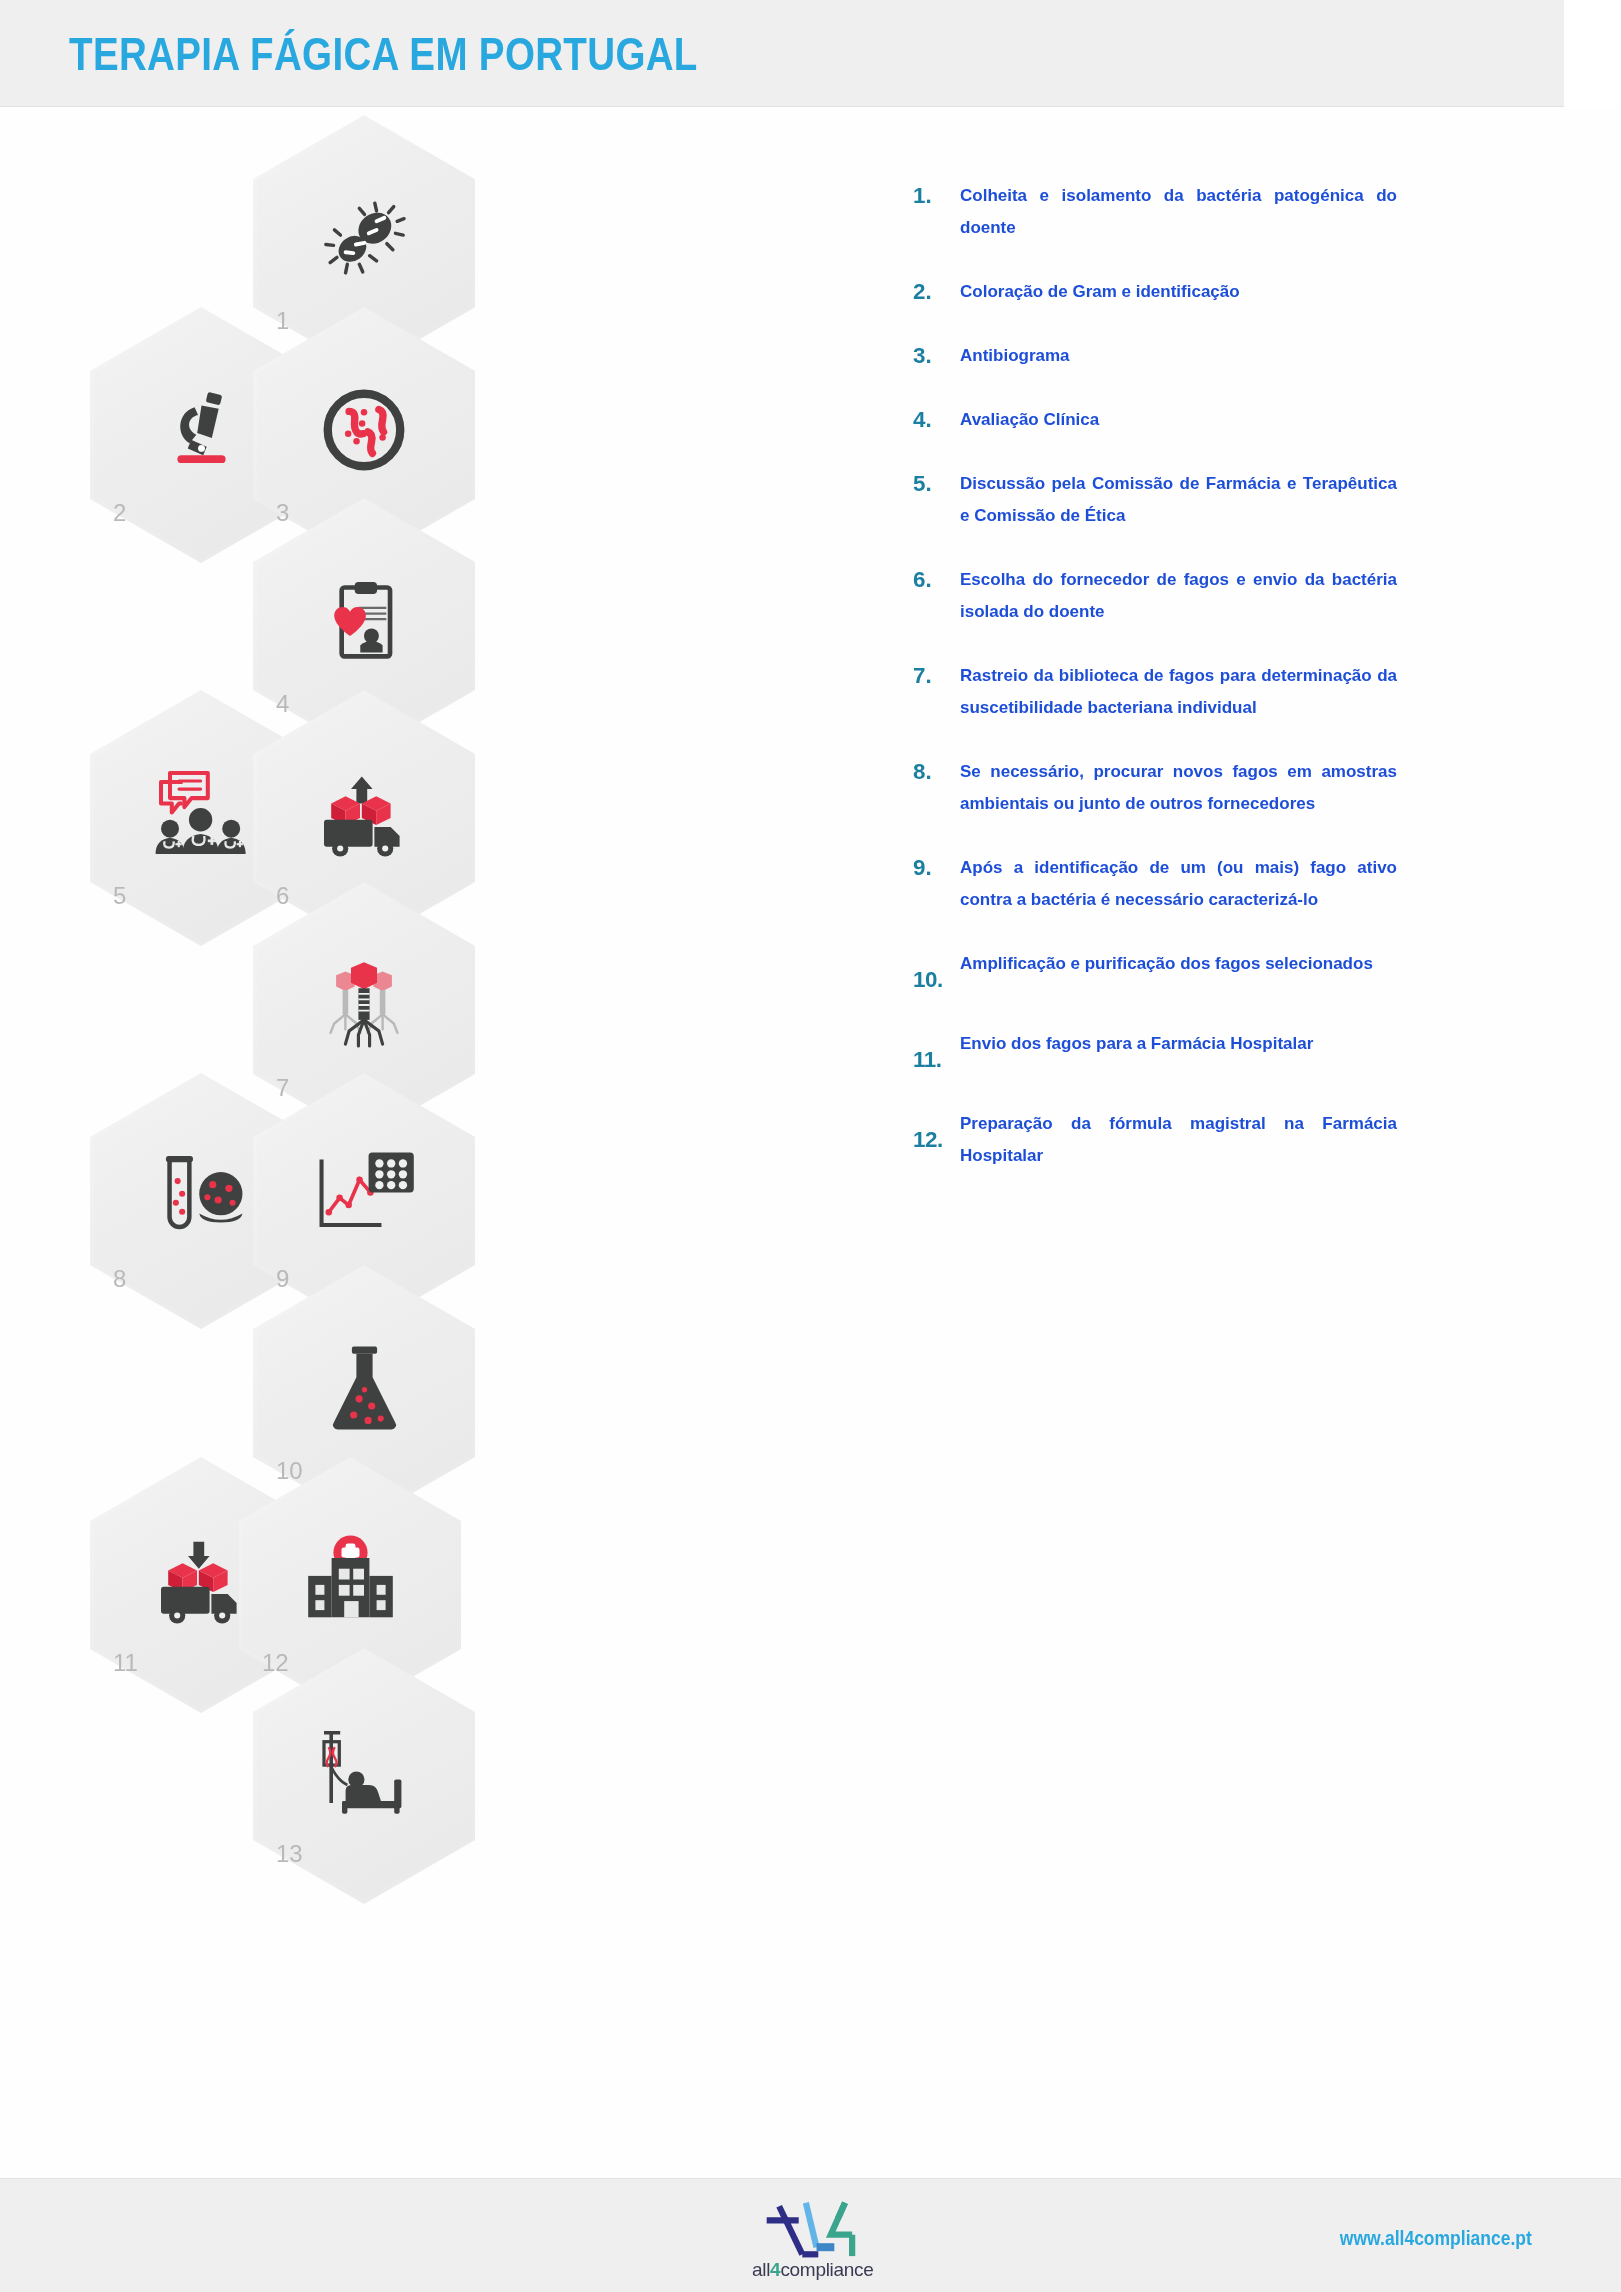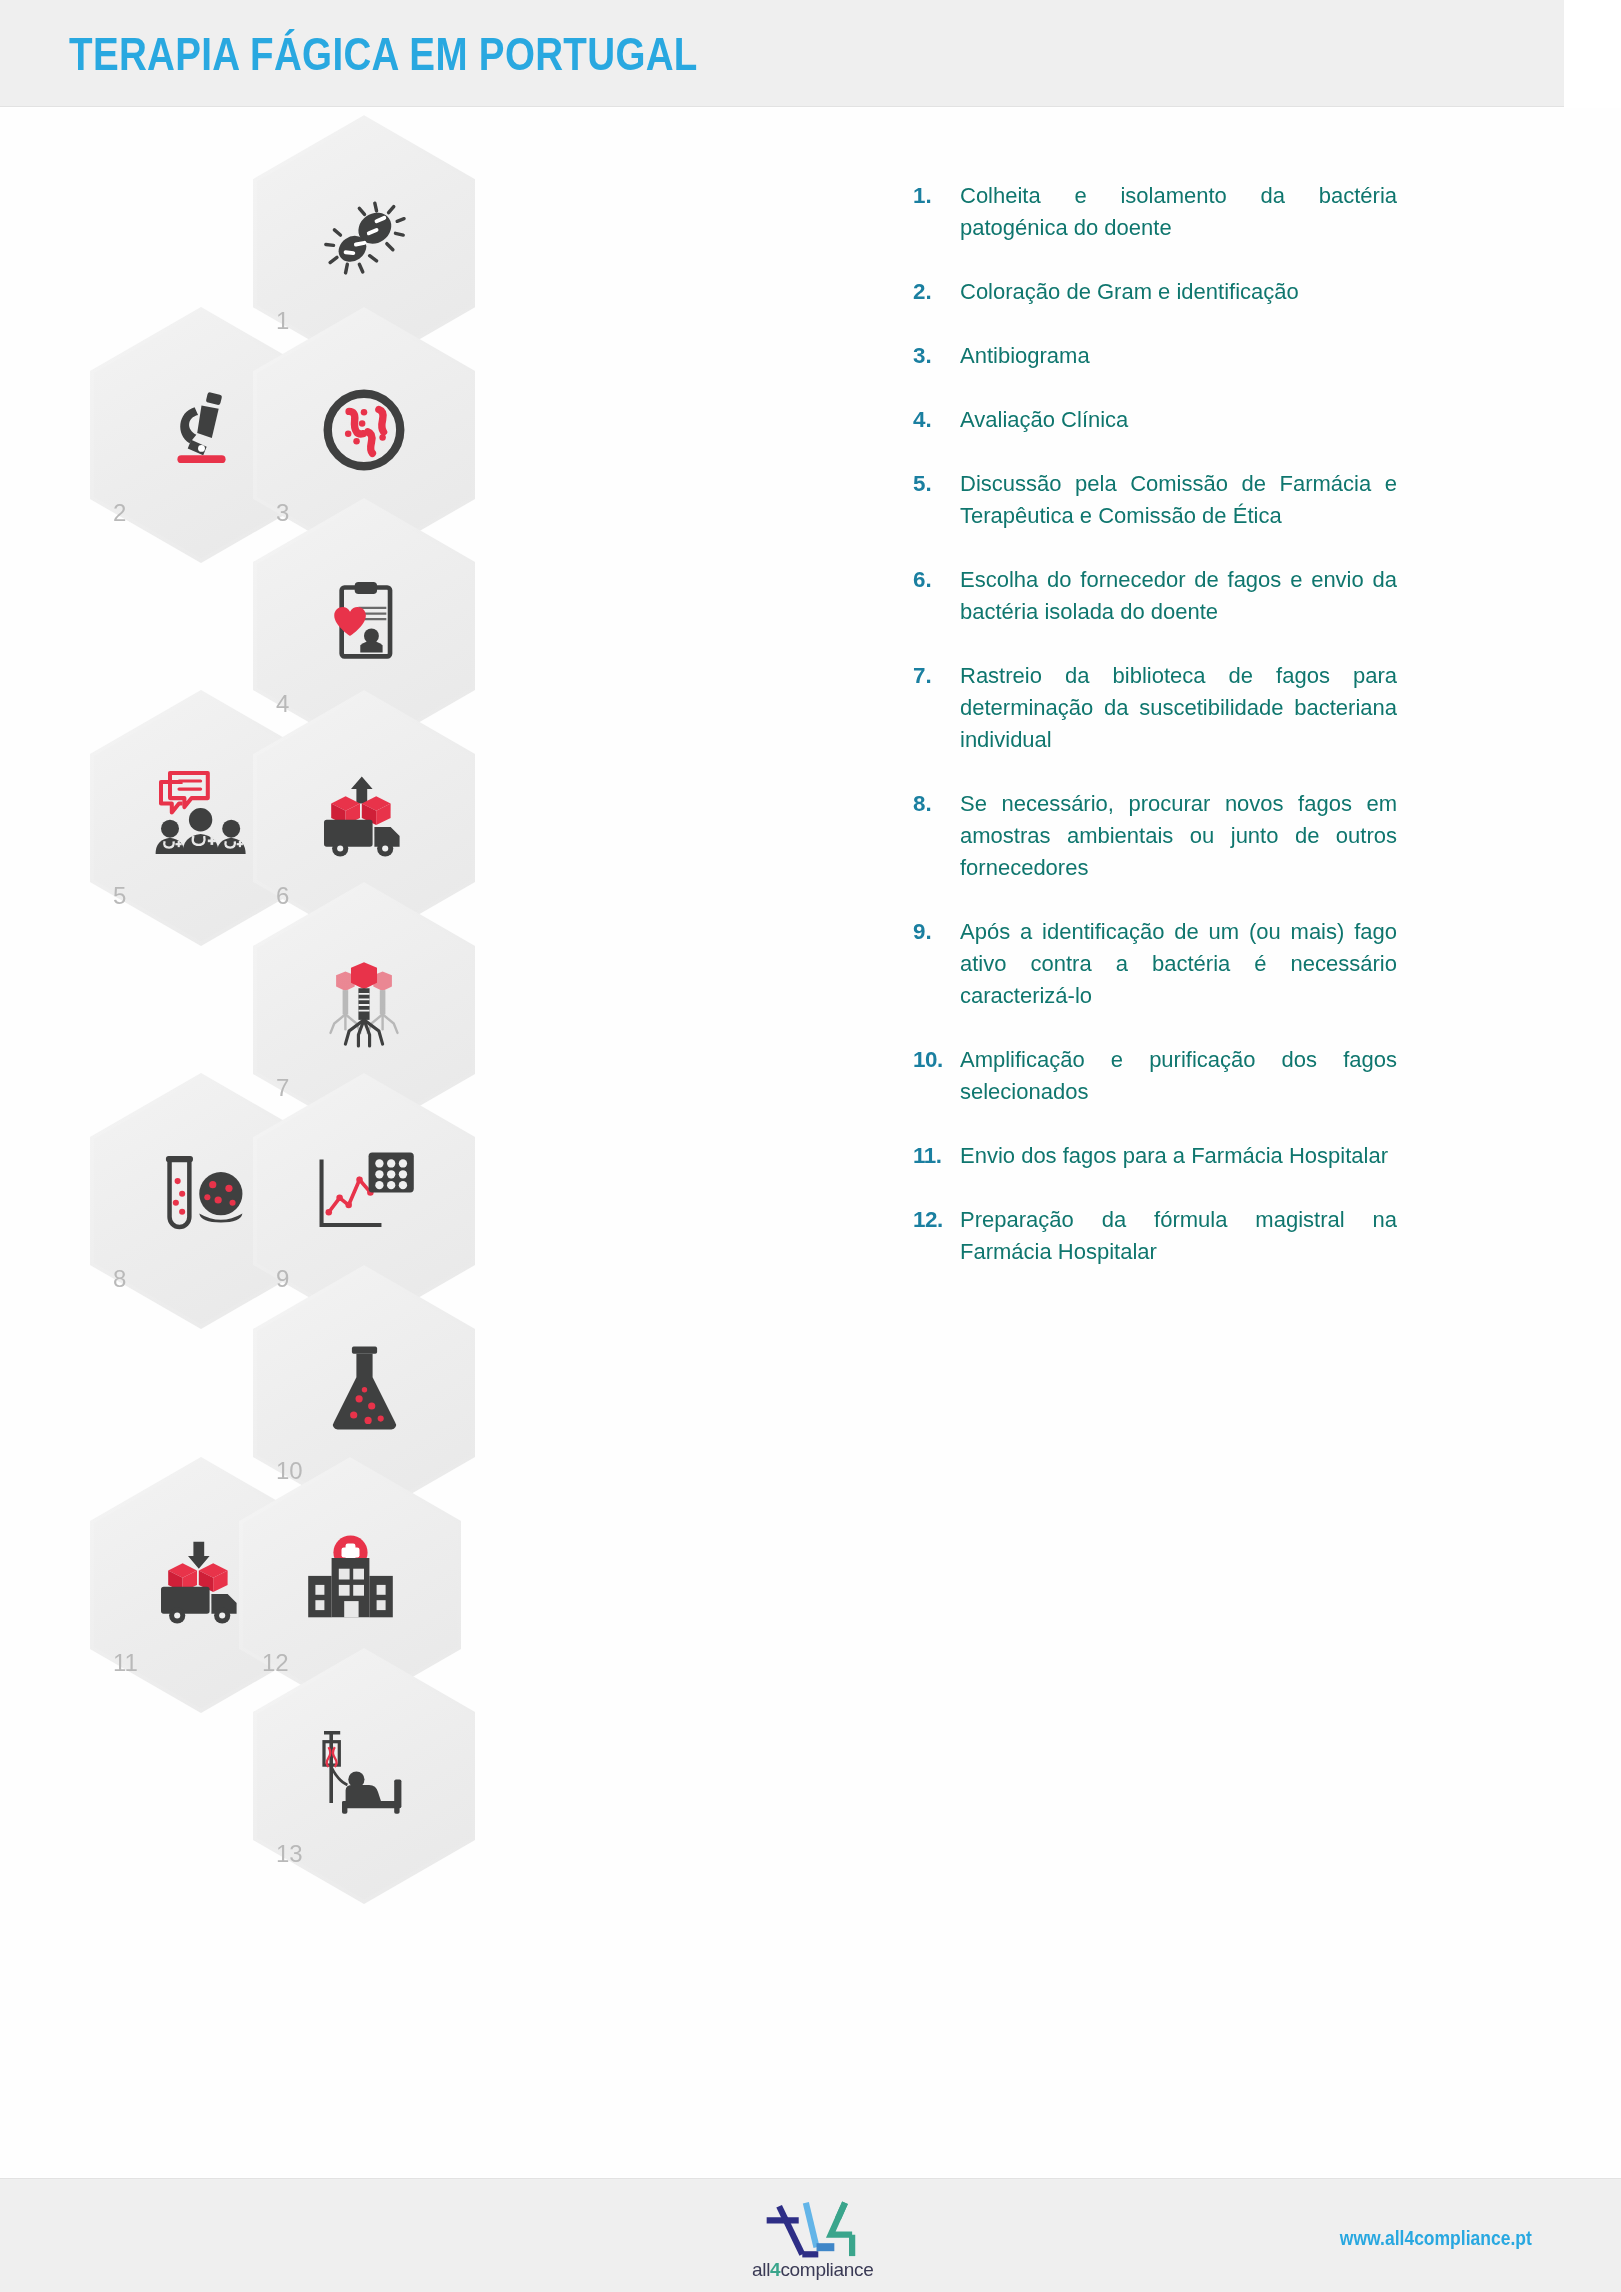--- a/index.html
+++ b/index.html
@@ -112,29 +112,30 @@
   .step-num {
     color: #1a7fa0;
     font-weight: bold;
     font-size: 22.4px;
     line-height: 32px;
     min-width: 47px;
     text-align: left;
     flex: 0 0 47px;
     font-family: "Liberation Sans", sans-serif;
   }
-  .step-num.wide { letter-spacing: -0.4px; }
+  .step-num.wide { letter-spacing: -0.4px; margin-top: 16px; }
   .step-text {
-    color: #0f766e;
-    font-size: 22px;
+    color: #1d4ed8;
+    font-size: 17px;
     line-height: 32px;
     text-align: justify;
     text-align-last: left;
     flex: 1 1 auto;
     font-family: "Liberation Sans", sans-serif;
+    font-weight: bold;
   }
 
   
   #footer {
     position: absolute;
     left: 0; top: 2178px;
     width: 1622px;
     height: 115px;
     background: #efefef;
     border-top: 0.9px solid #e2e2e2;

